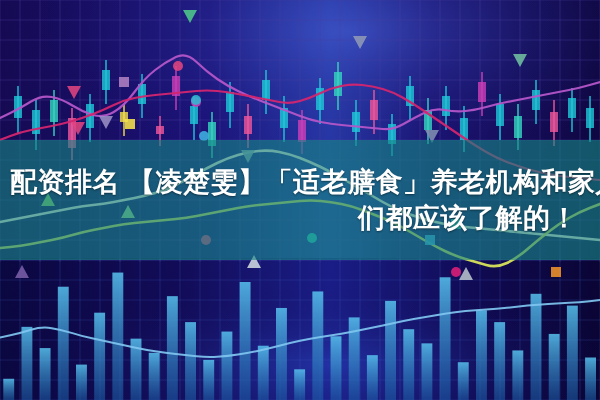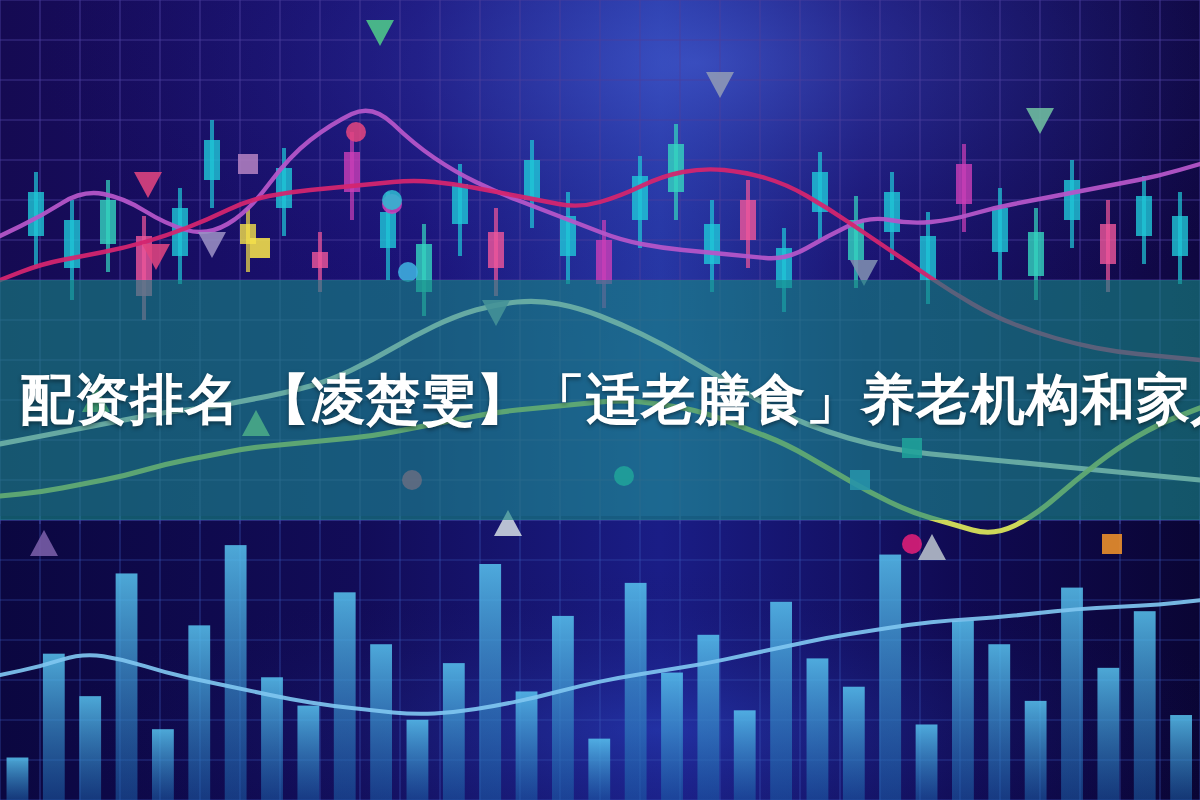--- a/index.html
+++ b/index.html
@@ -314,15 +314,16 @@
           <rect x="551" y="267" width="10" height="10" fill="#f0932a" opacity="0.88"></rect>
           <rect x="119" y="77" width="10" height="10" fill="#b07fc0" opacity="0.88"></rect>
           <rect x="425" y="235" width="10" height="10" fill="#3fa8e8" opacity="0.88"></rect>
           <rect x="451" y="219" width="10" height="10" fill="#2fd0c0" opacity="0.88"></rect>
         </g>
     </g>
   </svg>
 
   <div id="headline-band">
     <div class="headline-line line-1">配资排名 【凌楚雯】「适老膳食」养老机构和家人</div>
+    <div class="headline-line line-2">们都应该了解的！</div>
   </div>
 
 </div>
 
 </body></html>

